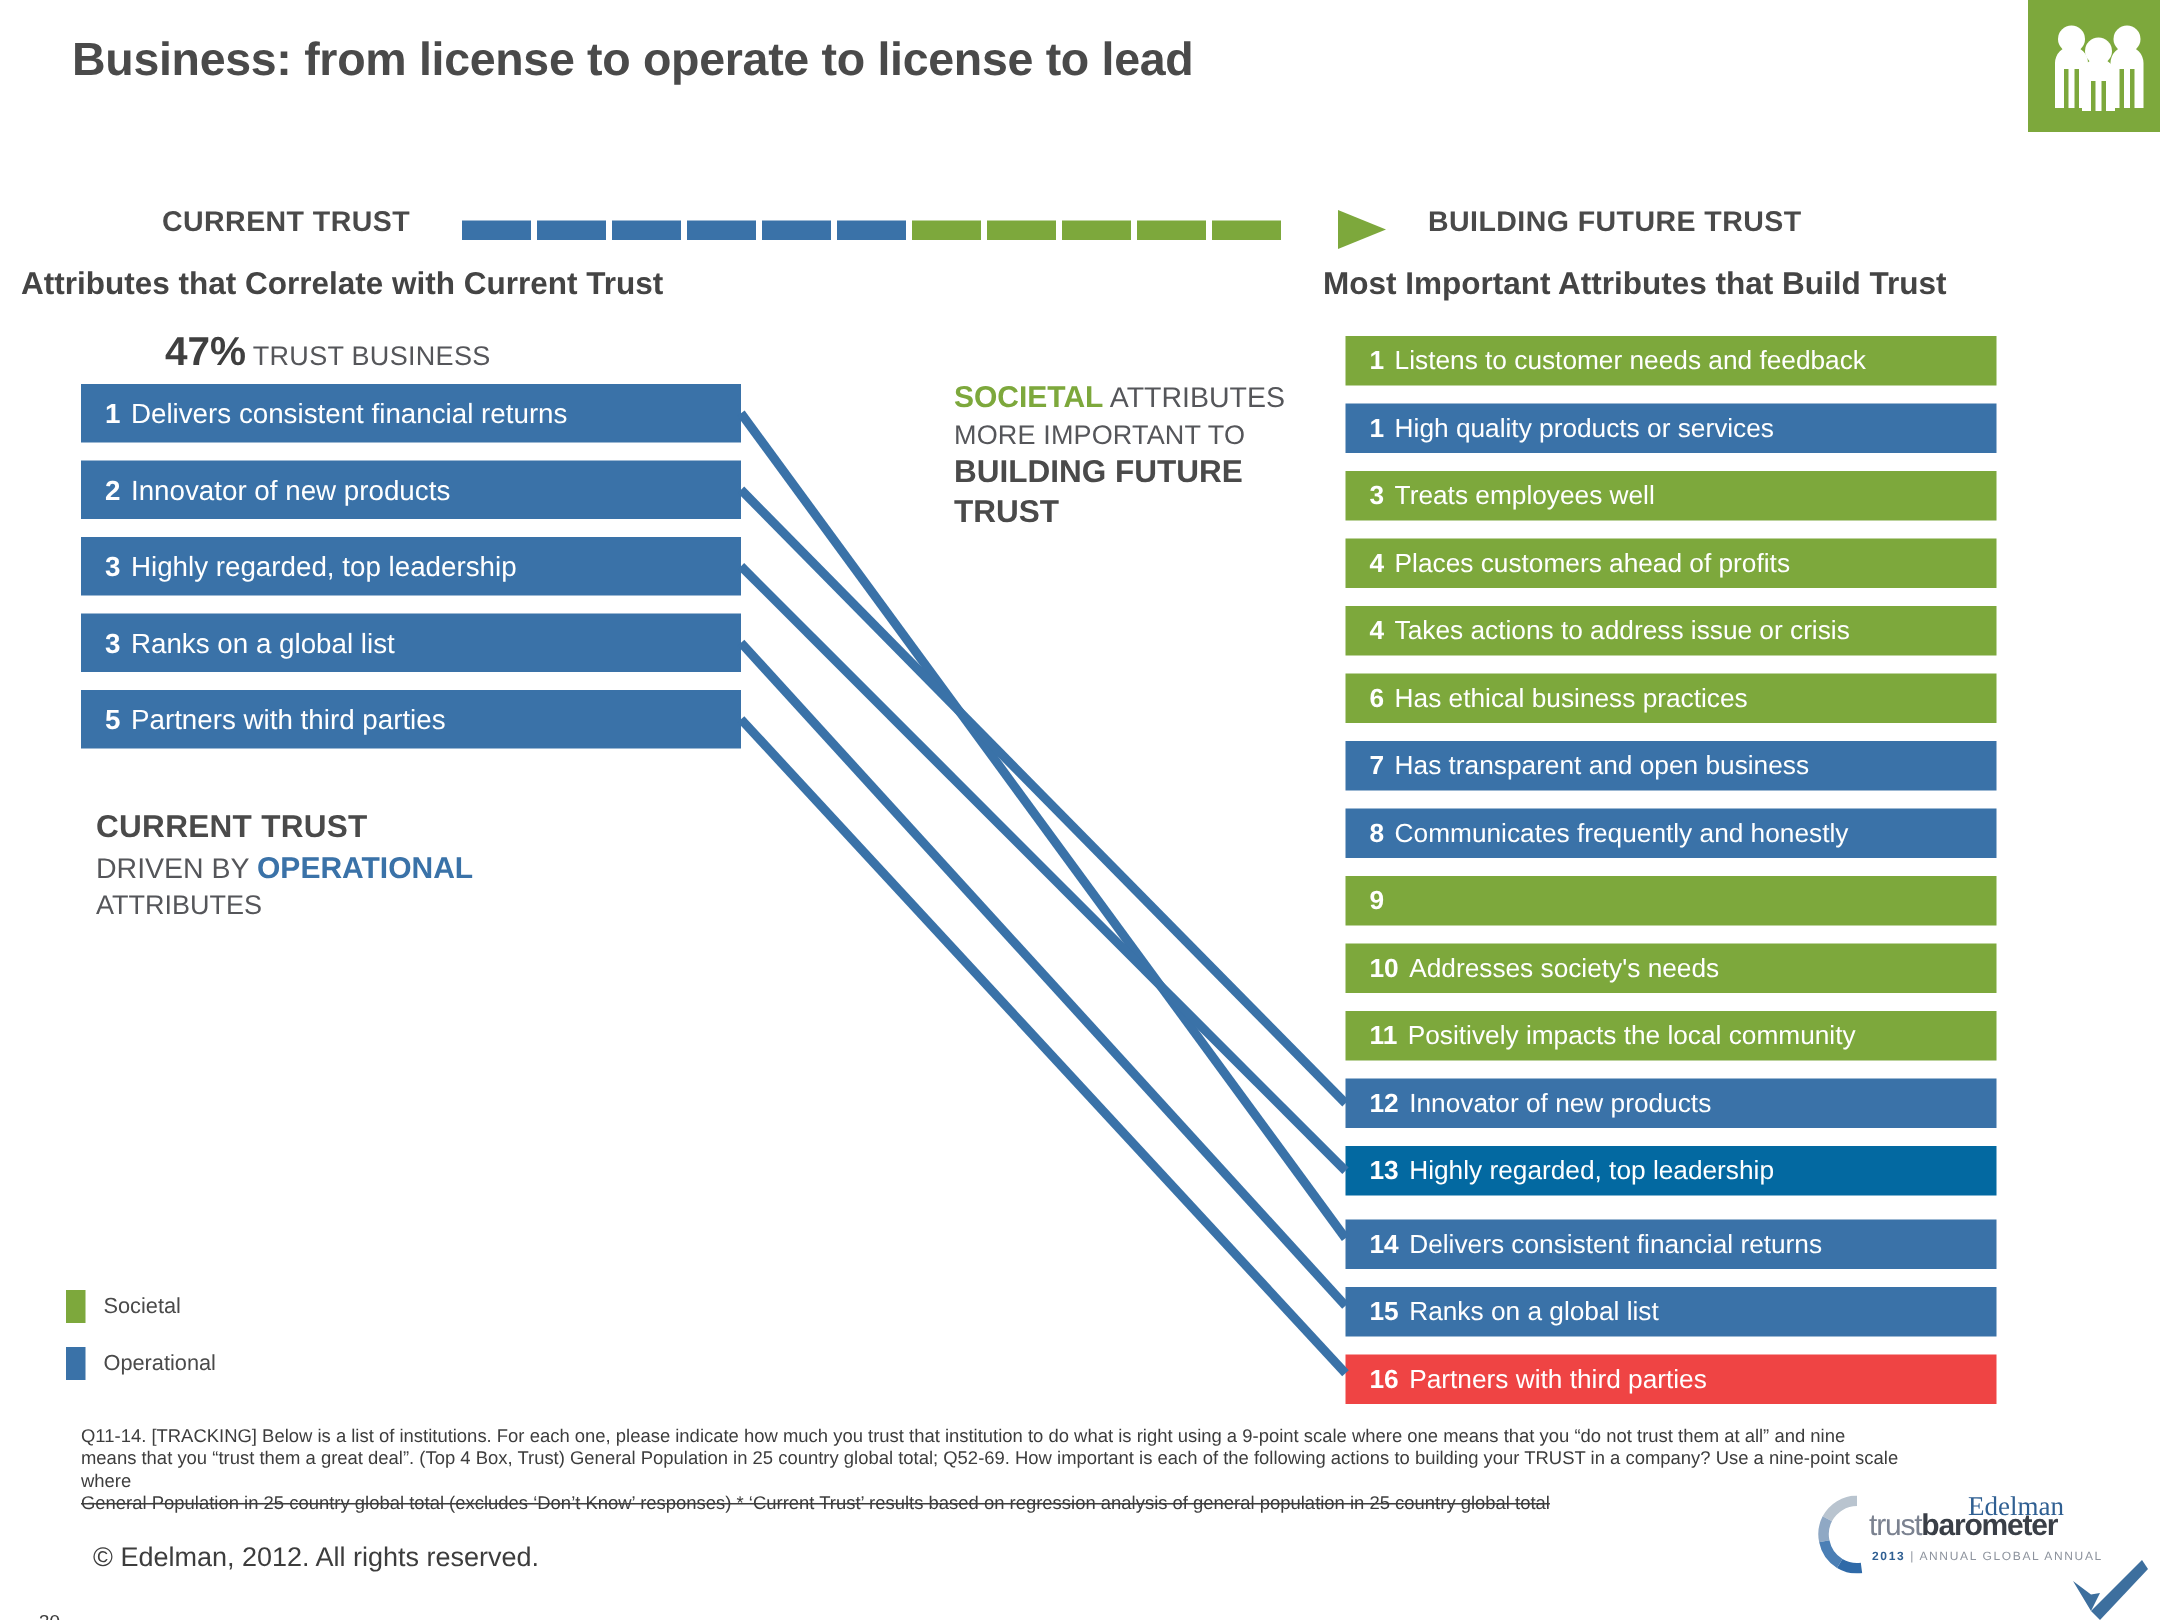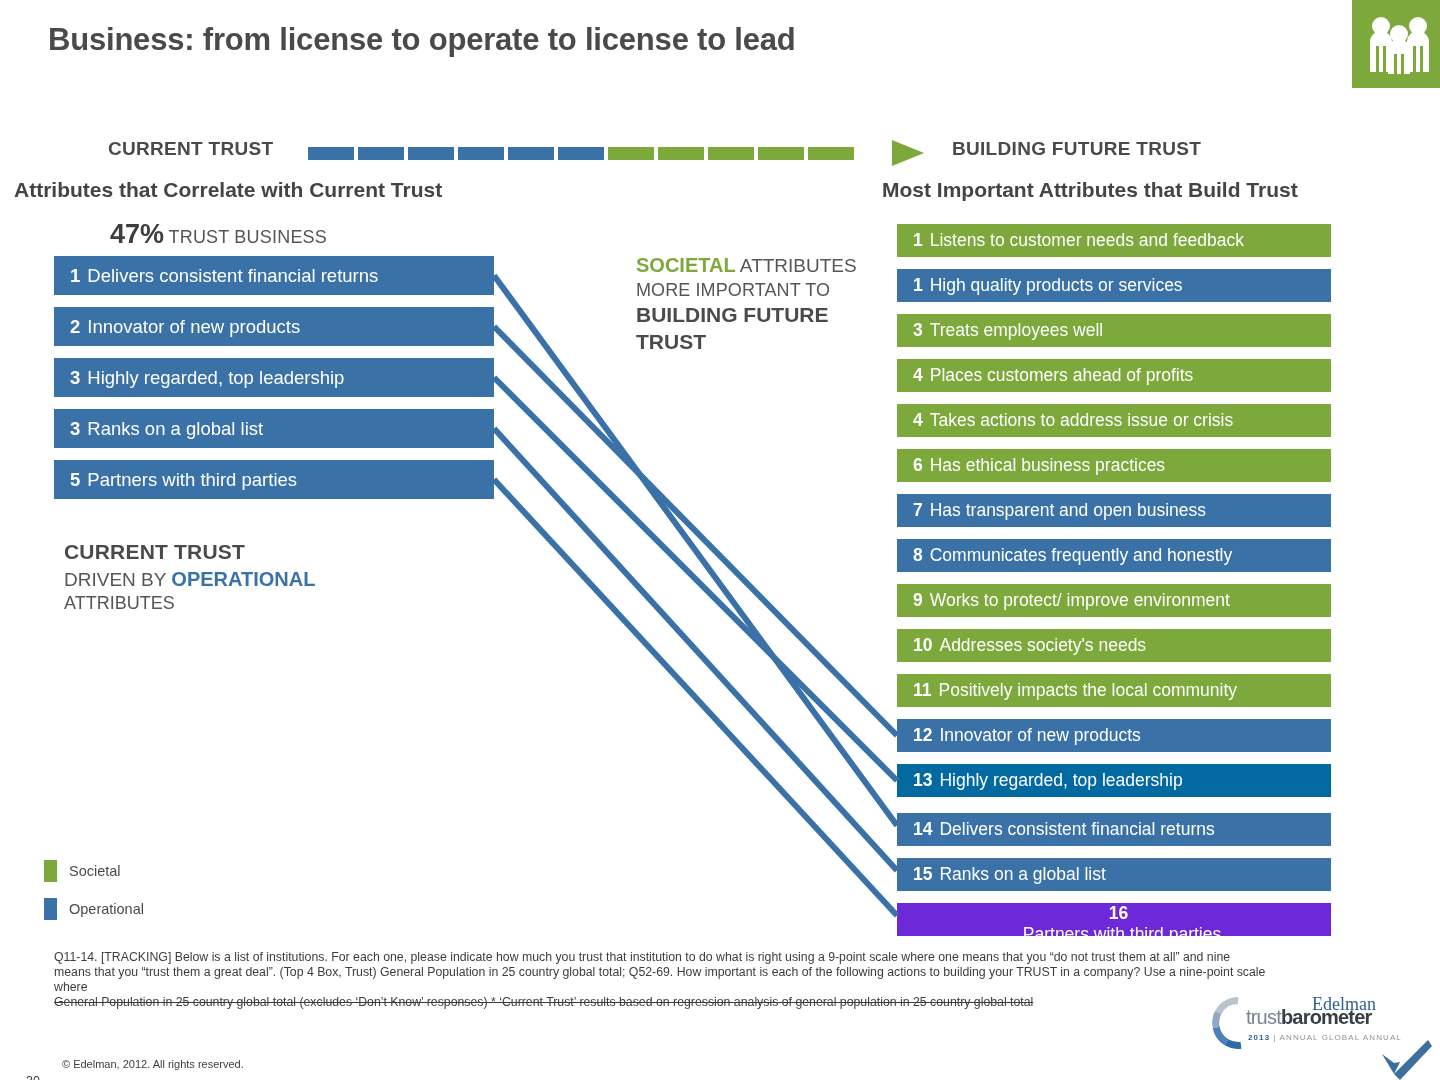--- a/index.html
+++ b/index.html
@@ -245,22 +245,22 @@
     position: absolute;
     left: 26px;
     top: 1046px;
     font-size: 12.5px;
     color: #3d3d3d;
     margin-top: 28px;
   }
   #copyright {
     position: absolute;
     left: 62px;
-    top: 1058px;
-    font-size: 11px;
+    top: 1028px;
+    font-size: 18px;
     color: #3d3d3d;
   }
   #tb-edelman {
     position: absolute;
     left: 1312px;
     top: 994px;
     font-size: 18px;
     color: #2f5f92;
     font-family: "Liberation Serif", serif;
   }
@@ -399,21 +399,20 @@
     <div class="rbox blue" style="background: rgb(58, 114, 168);">
       <span class="rank">7</span>
       <span>Has transparent and open business</span>
     </div>
     <div class="rbox blue" style="background: rgb(58, 114, 168);">
       <span class="rank">8</span>
       <span>Communicates frequently and honestly</span>
     </div>
     <div class="rbox green" style="background: rgb(125, 168, 60);">
       <span class="rank">9</span>
-      <span>Works to protect/ improve environment</span>
     </div>
     <div class="rbox green" style="background: rgb(125, 168, 60);">
       <span class="rank">10</span>
       <span>Addresses society's needs</span>
     </div>
     <div class="rbox green" style="background: rgb(125, 168, 60); align-items: center;">
       <span class="rank">11</span>
       <span>Positively impacts the local community</span>
     </div>
     <div class="rbox blue" style="background: rgb(58, 114, 168);">
@@ -425,21 +424,21 @@
       <span> Highly regarded, top leadership</span>
     </div>
     <div class="rbox blue" style="background: rgb(58, 114, 168); margin-top: 16px;">
       <span class="rank">14</span>
       <span>Delivers consistent financial returns</span>
     </div>
     <div class="rbox blue" style="background: rgb(58, 114, 168);">
       <span class="rank">15</span>
       <span>Ranks on a global list</span>
     </div>
-    <div class="rbox blue" style="background: #6d28d9; flex-direction: column;">
+    <div class="rbox blue" style="background: #ef4444;">
       <span class="rank">16</span>
       <span>Partners with third parties</span>
     </div>
   </div>
 
 <svg id="connectors">
     <line x1="494" y1="275.5" x2="897" y2="825.5" stroke="#3A72A8" stroke-width="6"></line>
     <line x1="494" y1="326.5" x2="897" y2="735.5" stroke="#3A72A8" stroke-width="6"></line>
     <line x1="494" y1="377.5" x2="897" y2="780.5" stroke="#3A72A8" stroke-width="6"></line>
     <line x1="494" y1="428.5" x2="897" y2="870.5" stroke="#3A72A8" stroke-width="6"></line>

